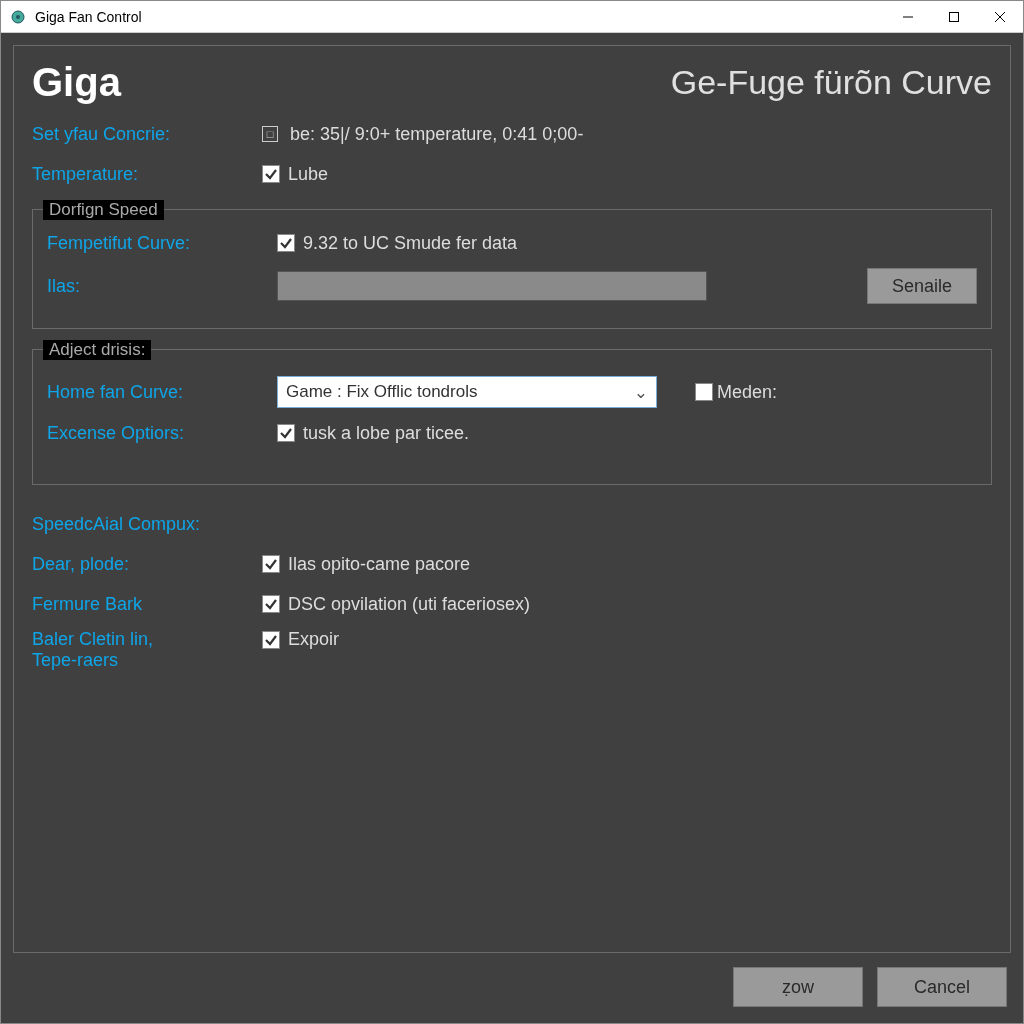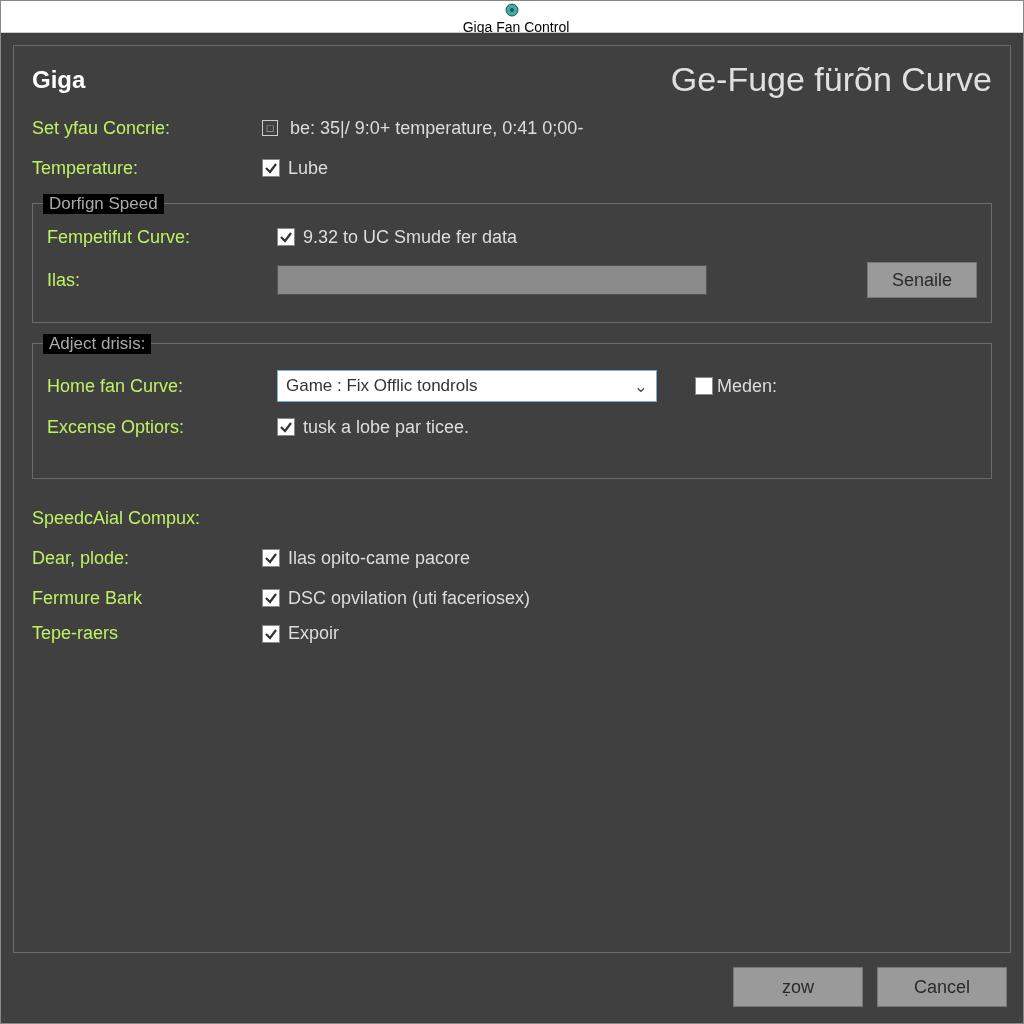--- a/index.html
+++ b/index.html
@@ -1,33 +1,33 @@
 <!DOCTYPE html>
 <html><head>
 <meta charset="utf-8">
 <style>
 * { box-sizing: border-box; margin: 0; padding: 0; font-family: 'Segoe UI', Tahoma, sans-serif; }
 body { width: 1024px; height: 1024px; background: #e5e5e5; overflow: hidden; }
 .window { width: 1024px; height: 1024px; background: #404040; border: 1px solid #888; display: flex; flex-direction: column; }
-.titlebar { background: #fff; height: 32px; display: flex; align-items: center; padding: 0 0 0 8px; border-bottom: 1px solid #ccc; flex-direction: column; }
+.titlebar { background: #fff; height: 32px; display: flex; align-items: center; padding: 0 0 0 8px; border-bottom: 1px solid #ccc; }
 .titlebar-icon { width: 18px; height: 18px; margin-right: 8px; }
 .titlebar-text { color: #000; font-size: 14px; flex: 1; }
 .titlebar-buttons { display: flex; }
 .titlebar-btn { width: 46px; height: 32px; display: flex; align-items: center; justify-content: center; background: transparent; border: none; cursor: pointer; }
 .titlebar-btn svg { width: 12px; height: 12px; stroke: #000; stroke-width: 1; fill: none; }
 
 .content { flex: 1; background: #404040; padding: 12px; display: flex; flex-direction: column; }
 .main-panel { flex: 1; border: 1px solid #6a6a6a; padding: 14px 18px; display: flex; flex-direction: column; }
 
 .header-row { display: flex; align-items: center; margin-bottom: 14px; }
-.logo { color: #fff; font-size: 24px; font-weight: bold; margin-right: 40px; }
+.logo { color: #fff; font-size: 40px; font-weight: bold; margin-right: 40px; }
 .page-title { color: #e0e0e0; font-size: 34px; font-weight: 300; flex: 1; text-align: right; padding-left: 60px; }
 
 .form-row { display: flex; align-items: center; margin-bottom: 10px; min-height: 30px; }
-.form-label { color: #bef264; font-size: 18px; width: 230px; flex-shrink: 0; }
+.form-label { color: #0ea5e9; font-size: 18px; width: 230px; flex-shrink: 0; }
 .form-value { color: #ddd; font-size: 18px; display: flex; align-items: center; gap: 8px; flex: 1; }
 
 .fieldset { border: 1px solid #6a6a6a; padding: 10px 14px 14px 14px; margin: 10px 0; position: relative; }
 .legend { color: #aaa; font-size: 17px; position: relative; top: -20px; background: #000000; padding: 0 6px; margin-left: -4px; display: inline-block; }
 .fieldset-body { margin-top: -12px; }
 
 .checkbox { width: 18px; height: 18px; background: #fff; border: 1px solid #888; display: inline-flex; align-items: center; justify-content: center; flex-shrink: 0; cursor: pointer; }
 .checkbox svg { width: 14px; height: 14px; stroke: #333; stroke-width: 2.2; fill: none; }
 
 .text-input { height: 30px; border: 1px solid #555; background: #8a8a8a; width: 430px; padding: 0 6px; color: #fff; font-size: 16px; }
@@ -183,20 +183,21 @@
             <span class="checkbox">
               <svg viewBox="0 0 14 14">
                   <polyline points="2,7 6,11 12,3"></polyline>
                 </svg>
             </span>
             <span>DSC opvilation (uti faceriosex)</span>
           </div>
         </div>
         <div class="form-row" style="align-items:flex-start;">
           <div class="form-label">
+            <div>Baler Cletin lin,</div>
             <div>Tepe-raers</div>
           </div>
           <div class="form-value">
             <span class="checkbox">
               <svg viewBox="0 0 14 14">
                   <polyline points="2,7 6,11 12,3"></polyline>
                 </svg>
             </span>
             <span>Expoir</span>
           </div>

